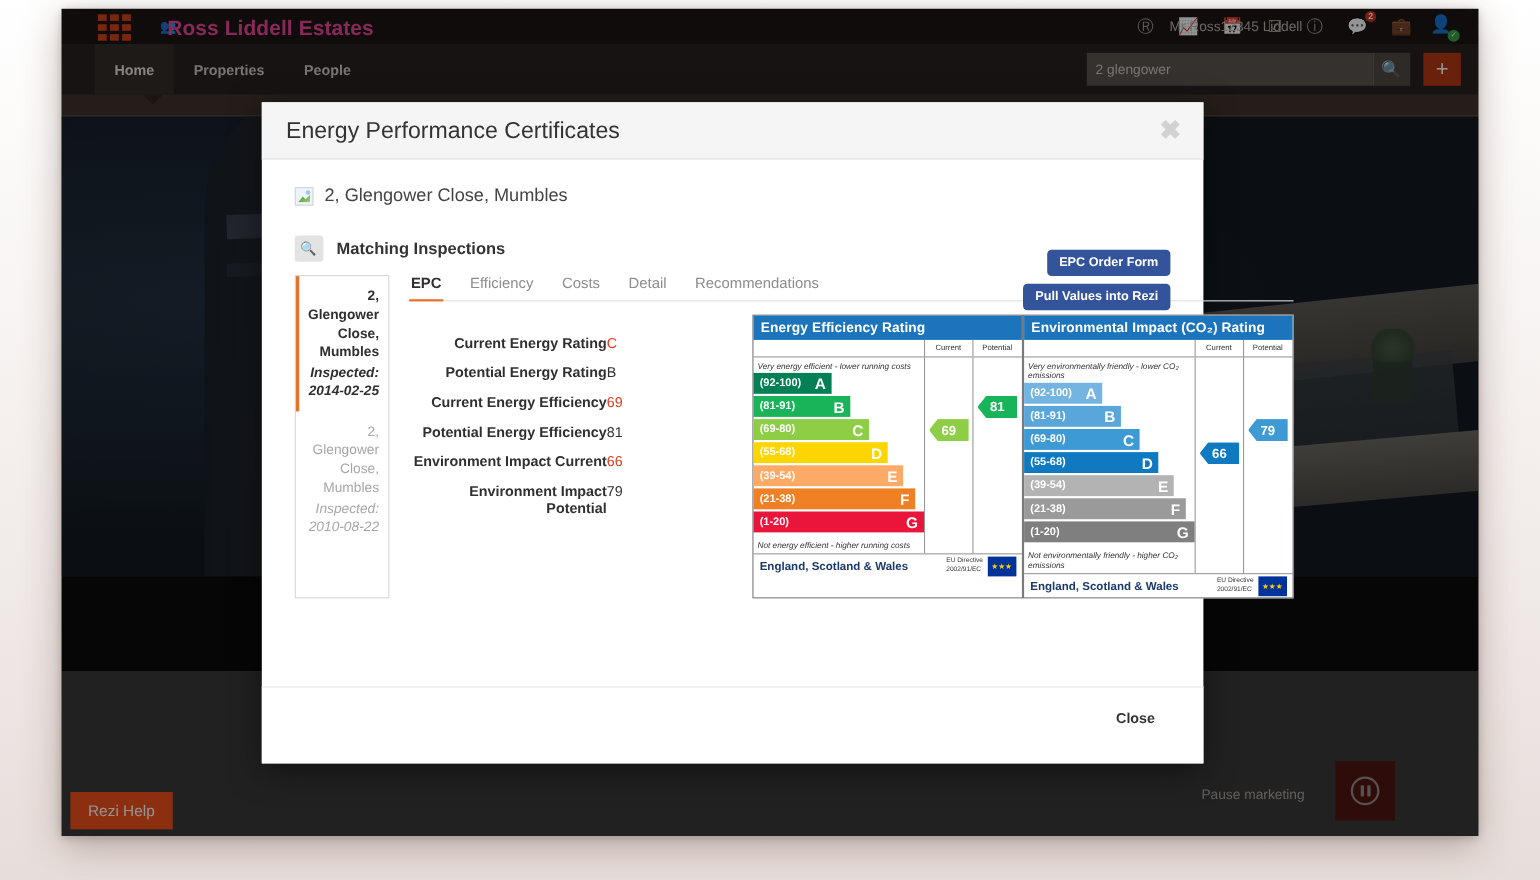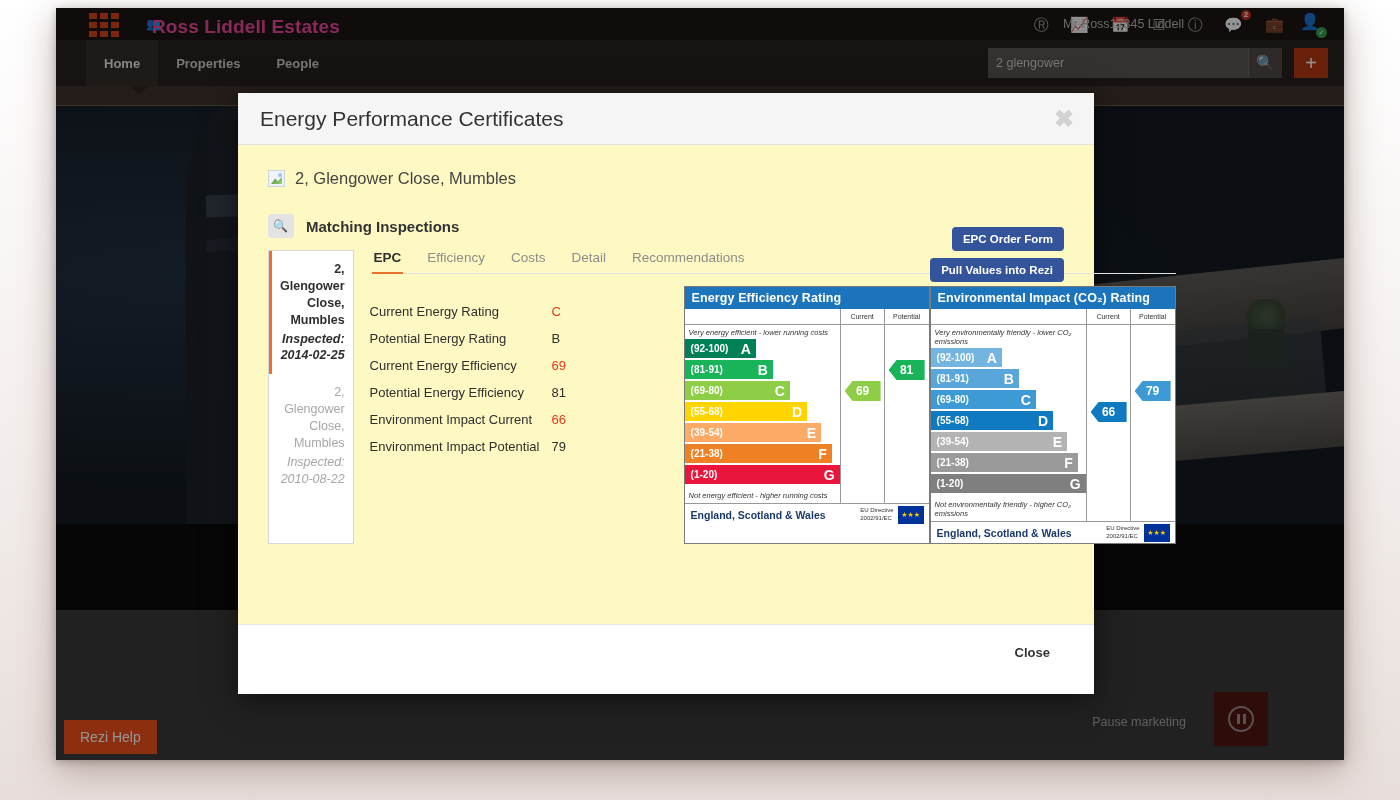--- a/index.html
+++ b/index.html
@@ -149,21 +149,21 @@
   }
   .pause-btn .ring i { width:3px; height:10px; background:#9a8b88; display:block; }
   .rezi-help {
     position:absolute; left: 8px; bottom: 6px; background:#f1521c; color:#fff;
     padding: 9px 16px; font-size: 14px; cursor:pointer;
   }
 
   
   .modal {
     position:absolute; left: 182px; top: 85px; width: 856px; height: 601px;
-    background:#fef9c3; box-shadow: 0 6px 28px rgba(0,0,0,.5); z-index: 20;
+    background:#ffffff; box-shadow: 0 6px 28px rgba(0,0,0,.5); z-index: 20;
     display:flex; flex-direction:column;
   }
   .modal-head {
     height: 52px; background:#f5f5f5; border-bottom: 1px solid #e2e2e2;
     display:flex; align-items:center; padding: 0 22px; position:relative;
   }
   .modal-title { font-size: 21px; color:#333; font-weight: normal; }
   .modal-x {
     position:absolute; right: 20px; top: 14px; color:#d2d2d2; font-size: 24px;
     cursor:pointer; line-height: 24px; font-weight: bold;
@@ -217,21 +217,21 @@
     font-size: 13.5px; color:#8c8c8c; padding-bottom: 8px; cursor:pointer; position:relative;
   }
   .tab.active { color:#2f2f2f; font-weight:bold; }
   .tab.active:after {
     content:""; position:absolute; left:-2px; right:-2px; bottom:-1px; height:2px; background:#e8722c;
   }
 
   .content-row { display:flex; gap: 22px; margin-top: 30px; }
   .kv { width: 250px; }
   .kv-row { display:flex; margin-bottom: 12px; font-size: 13px; }
-  .kv-k { width: 182px; font-weight:normal; color:#2f2f2f; }
+  .kv-k { width: 182px; font-weight:bold; color:#2f2f2f;text-align:right; }
   .kv-v { color:#2f2f2f; }
   .kv-v.red { color:#e03a1e; }
 
   
   .charts { display:flex; margin-top: -18px; padding-left: 42px; }
   .epc {
     width: 246px; border: 1px solid #7a7a7a; background:#fff; font-size: 8px;
   }
   .epc-title {
     background:#1c75bc; color:#fff; font-weight:bold; font-size: 12.5px;

